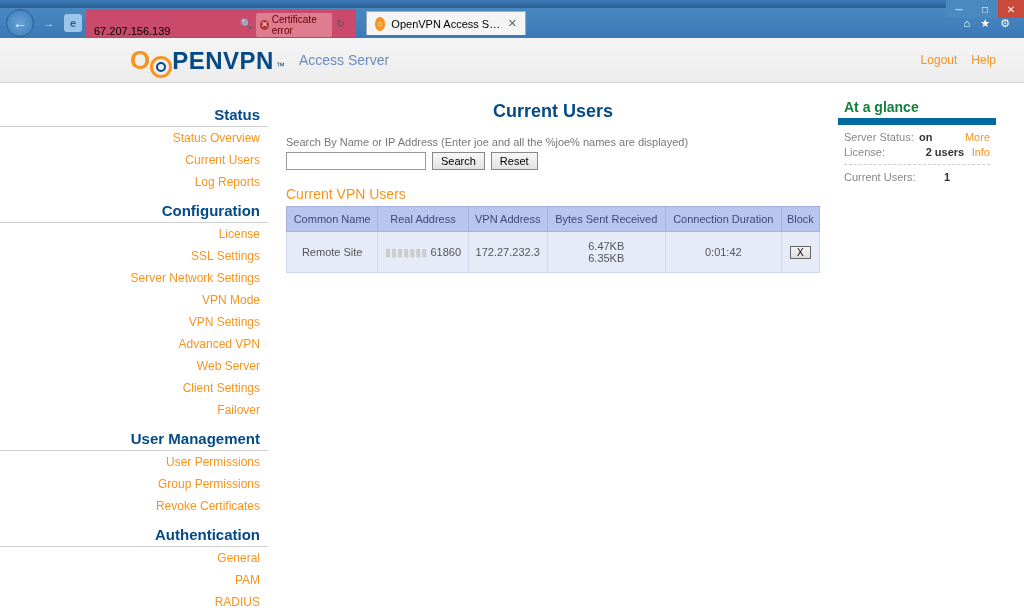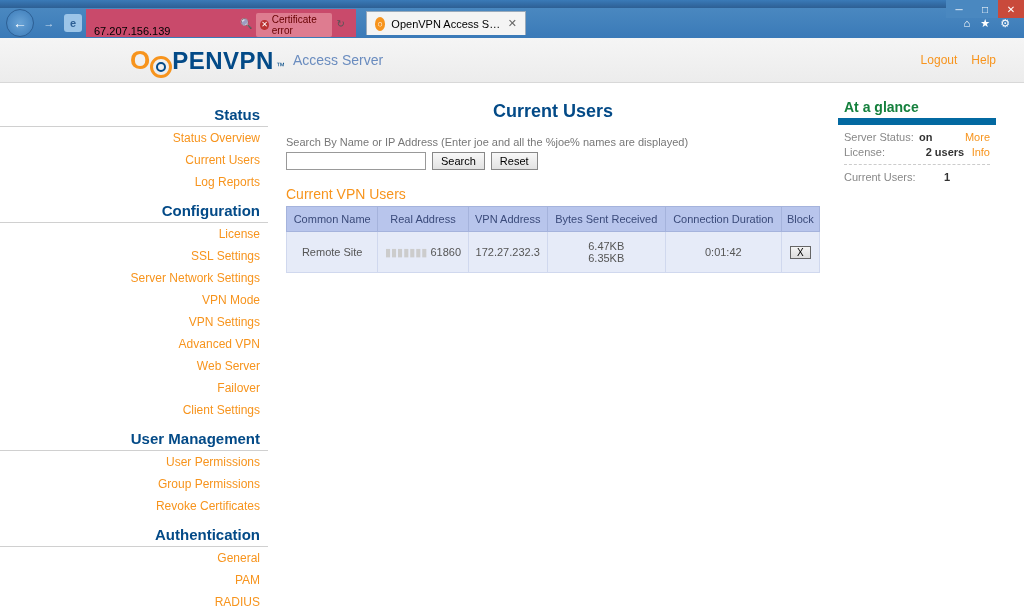--- a/index.html
+++ b/index.html
@@ -31,21 +31,21 @@
 
 
 .page { background: #fff; }
 .banner { height: 45px; background: linear-gradient(#f5f5f5,#ececec); border-bottom: 1px solid #d8d8d8; display: flex; align-items: center; padding: 0 28px 0 130px; }
 .logo { display: flex; align-items: baseline; font-family: Arial; }
 .logo .o1 { color: #f7941d; font-size: 26px; font-weight: 900; }
 .logo .key { display: inline-flex; width: 22px; height: 22px; border: 3px solid #f7941d; border-radius: 50%; align-items: center; justify-content: center; position: relative; top: 3px; }
 .logo .key::after { content: ""; width: 6px; height: 6px; border: 2px solid #034a87; border-radius: 50%; }
 .logo .rest { color: #034a87; font-size: 24px; font-weight: 900; letter-spacing: .5px; }
 .logo .tm { color: #034a87; font-size: 9px; vertical-align: top; margin-left: 2px; }
-.subtitle { color: #6a8cbf; font-size: 14px; margin-left: 8px; }
+.subtitle { color: #6a8cbf; font-size: 14px; margin-left: 14px; }
 .banner-right { margin-left: auto; display: flex; gap: 14px; padding-left: 32px; }
 .banner-right a { color: #f7941d; text-decoration: none; font-size: 12px; }
 
 .cols { display: flex; padding: 14px 28px 0 0; gap: 18px; align-items: flex-start; }
 .sidebar { width: 268px; flex: 0 0 268px; text-align: right; padding-right: 0; }
 .sec-h { color: #034a87; font-weight: bold; font-size: 15px; border-bottom: 1px solid #d0d0d0; padding: 3px 8px 3px 0; margin-top: 6px; }
 .sidebar a { display: block; color: #f7941d; text-decoration: none; font-size: 12px; padding: 2px 8px 2px 0; line-height: 1.5; }
 
 .main { flex: 1; }
 .page-title { color: #034a87; font-weight: bold; font-size: 18px; text-align: center; margin: 4px 0 14px; font-family: "Trebuchet MS", sans-serif; }
@@ -131,22 +131,22 @@
       <a href="#">Log Reports</a>
 
       <div class="sec-h">Configuration</div>
       <a href="#">License</a>
       <a href="#">SSL Settings</a>
       <a href="#">Server Network Settings</a>
       <a href="#">VPN Mode</a>
       <a href="#">VPN Settings</a>
       <a href="#">Advanced VPN</a>
       <a href="#">Web Server</a>
+      <a href="#">Client Settings</a>
       <a href="#">Failover</a>
-      <a href="#">Client Settings</a>
 
       <div class="sec-h">User Management</div>
       <a href="#">User Permissions</a>
       <a href="#">Group Permissions</a>
       <a href="#">Revoke Certificates</a>
 
       <div class="sec-h">Authentication</div>
       <a href="#">General</a>
       <a href="#">PAM</a>
       <a href="#">RADIUS</a>

